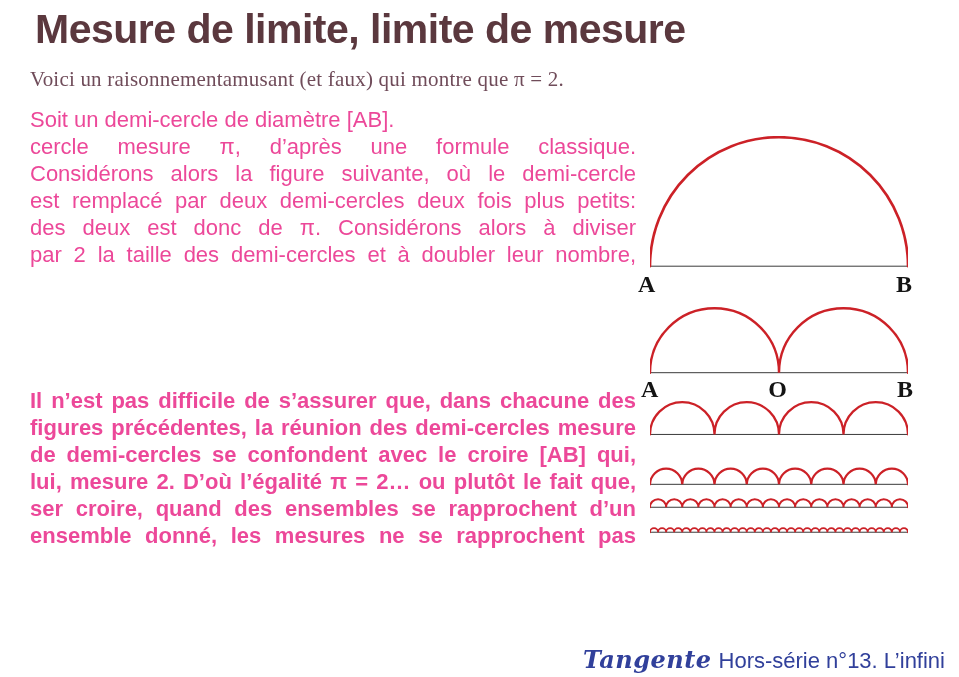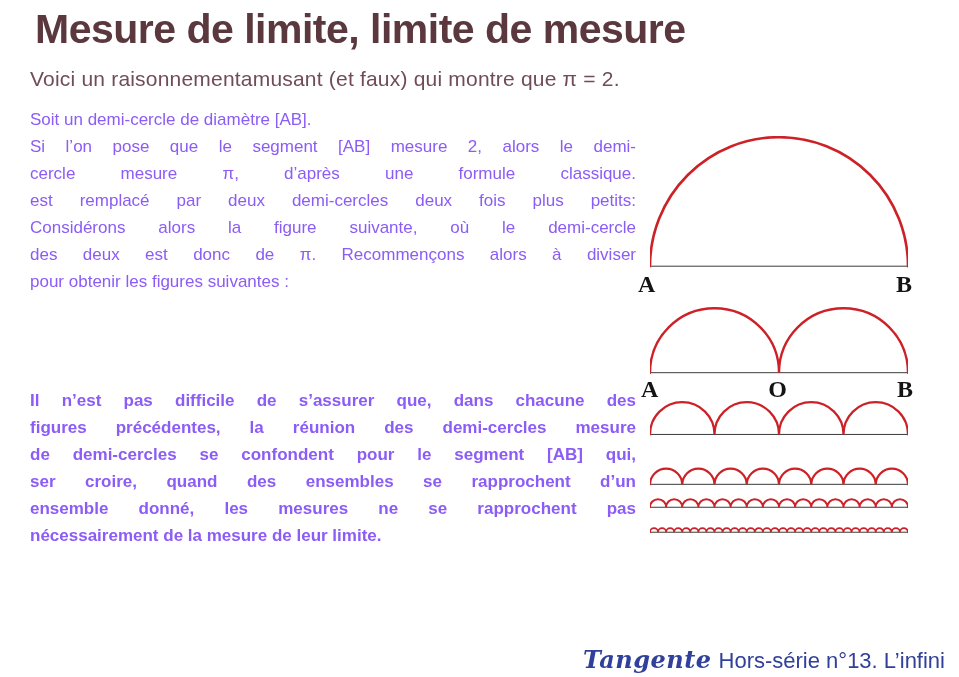--- a/index.html
+++ b/index.html
@@ -8,25 +8,25 @@
     background:#ffffff;
     font-family:"Liberation Sans", sans-serif;
   }
   .page-title{
     position:absolute;left:31px;top:2px;
     font-size:41px;font-weight:bold;letter-spacing:-0.5px;
     color:#5b383e;white-space:nowrap;margin:4px;
   }
   .intro-line{
     position:absolute;left:30px;top:67px;
-    font-size:21px;letter-spacing:0.2px;color:#704c5a;white-space:nowrap;
+    font-size:21px;letter-spacing:0.2px;color:#704c5a;white-space:nowrap;font-family:Liberation Serif, serif;
   }
   .bodytext{
     position:absolute;left:30px;width:606px;
-    font-size:17px;line-height:27px;color:#8b5cf6;
+    font-size:22px;line-height:27px;color:#ec4899;
   }
   #para-main{top:106px;}
   #para-second{top:387px;font-weight:bold;}
   .tline{text-align:justify;text-align-last:justify;text-justify:inter-word;}
   .tline-last{text-align-last:left;}
   .fig{position:absolute;left:650px;width:258px;}
   .fig svg{display:block;}
   .fig-0{top:136px;} .fig-1{top:307px;} .fig-2{top:401px;}
   .fig-3{top:467px;} .fig-4{top:498px;} .fig-5{top:527px;}
   .fig-labels{
@@ -51,36 +51,35 @@
 
 <h1 class="page-title">Mesure de limite, limite de mesure</h1>
 
 <div class="intro-line">Voici un raisonnementamusant (et faux) qui montre que π = 2.</div>
 
 <div class="bodytext" id="para-main">
   <div>
       <div class="tline tline-last">Soit un demi-cercle de diamètre [AB].</div>
     </div>
   <div>
-      <div class="tline">Si l’on pose que le segment [AB] mesure 2, alors le demi-</div>
       <div class="tline">cercle mesure π, d’après une formule classique.</div>
+      <div class="tline">Considérons alors la figure suivante, où le demi-cercle</div>
       <div class="tline">est remplacé par deux demi-cercles deux fois plus petits:</div>
-      <div class="tline">Considérons alors la figure suivante, où le demi-cercle</div>
-      <div class="tline">des deux est donc de π. Recommençons alors à diviser</div>
-      <div class="tline tline-last">pour obtenir les figures suivantes :</div>
+      <div class="tline">des deux est donc de π. Considérons alors à diviser</div>
+      <div class="tline">par 2 la taille des demi-cercles et à doubler leur nombre,</div>
     </div>
 </div>
 
 <div class="bodytext" id="para-second">
     <div class="tline">Il n’est pas difficile de s’assurer que, dans chacune des</div>
     <div class="tline">figures précédentes, la réunion des demi-cercles mesure</div>
-    <div class="tline">de demi-cercles se confondent pour le segment [AB] qui,</div>
+    <div class="tline">de demi-cercles se confondent avec le croire [AB] qui,</div>
+    <div class="tline">lui, mesure 2. D’où l’égalité π = 2… ou plutôt le fait que,</div>
     <div class="tline">ser croire, quand des ensembles se rapprochent d’un</div>
     <div class="tline">ensemble donné, les mesures ne se rapprochent pas</div>
-    <div class="tline tline-last">nécessairement de la mesure de leur limite.</div>
   </div>
 
 <div id="figures-host">
     <div class="fig fig-0">
       <svg width="258" height="133" viewBox="0 0 258 133">
         <line x1="0" y1="130.2" x2="258" y2="130.2" stroke="#3a3a3a" stroke-width="1"></line>
         <path d="M 0 130.20 A 129.00 129.00 0 0 1 258.00 130.20" fill="none" stroke="#cc2127" stroke-width="2.6" stroke-linecap="round"></path>
       </svg>
     </div>
     <div class="fig-labels fig-labels-0">

